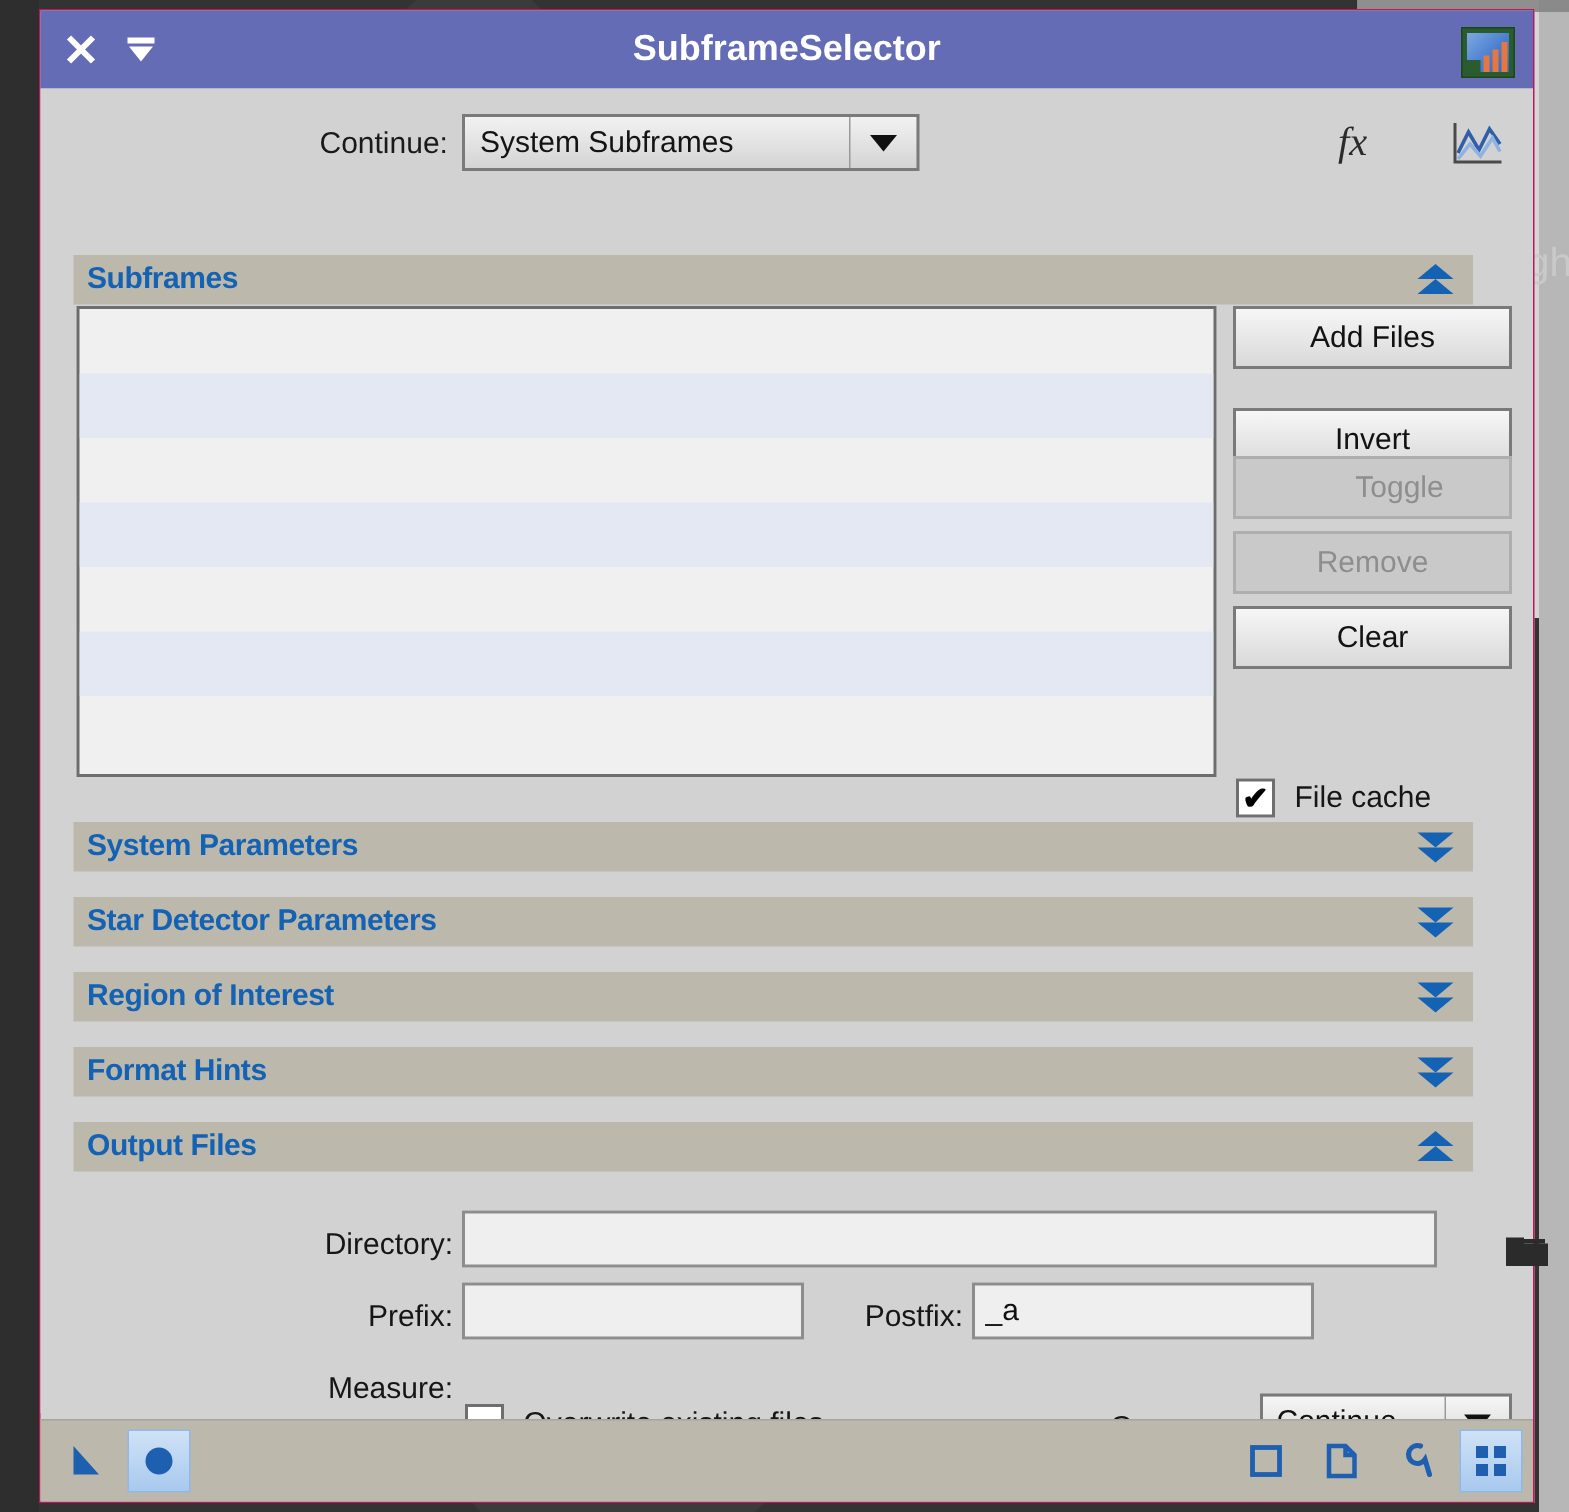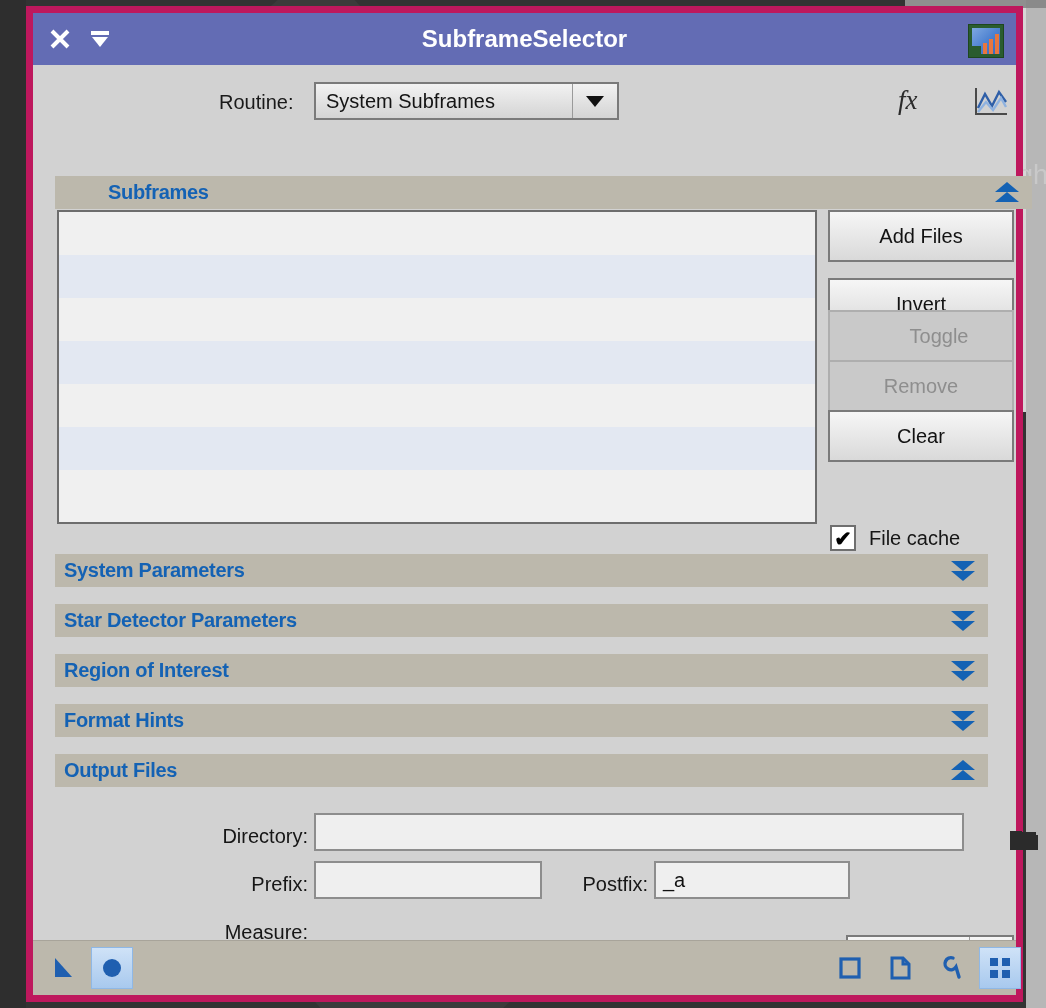--- a/index.html
+++ b/index.html
@@ -75,21 +75,21 @@
     font-size: 24px;
     color: #cfe0ef;
   }
 
   
   #window {
     position: absolute;
     left: 26px; top: 6px;
     width: 997px; height: 996px;
     background: #d2d2d2;
-    border: 7px solid #be185d;
+    border: 1px solid #be185d;
     box-sizing: border-box;
   }
 
   
   #titlebar {
     position: relative;
     height: 52px;
     background: #636cb4;
     display: flex;
     align-items: center;
@@ -243,21 +243,21 @@
     width: 100%;
     height: 43px;
     background: #e3e8f2;
   }
 
   
   .side-btn {
     position: absolute;
     left: 795px;
     width: 186px;
-    height: 52px;
+    height: 42px;
     border: 2px solid #7a7a7a;
     box-sizing: border-box;
     background: linear-gradient(#f6f6f6, #d9d9d9);
     font-size: 20px;
     color: #121212;
     display: flex;
     align-items: center;
     justify-content: center;
     cursor: pointer;
   }
@@ -417,38 +417,38 @@
       <div class="bar1"></div>
         <div class="bar2"></div>
         <div class="bar3"></div>
       <div class="corner"></div>
     </div>
   </div>
 
   <div id="body-area">
 
     <div id="routine-row">
-      <div id="routine-label">Routine:</div>
+      <div id="routine-label">Continue:</div>
       <div id="routine-combo">
         <div id="routine-combo-text">System Subframes</div>
         <div id="routine-combo-arrow">
           <div class="caret-down"></div>
         </div>
       </div>
       <div id="fx-icon">fx</div>
       <div id="graph-icon">
         <svg width="36" height="32" viewBox="0 0 36 32">
           <path d="M3 2 L3 28 L34 28" stroke="#4a4a4a" stroke-width="2" fill="none"></path>
           <polyline points="5,22 12,8 19,20 26,6 33,16" stroke="#2f5fa8" stroke-width="2.4" fill="none"></polyline>
           <polyline points="5,26 13,16 20,24 28,12 33,21" stroke="#8fb2e0" stroke-width="2.4" fill="none"></polyline>
         </svg>
       </div>
     </div>
 
-    <div class="section-header" style="top:111px;padding-left:44px;">
+    <div class="section-header" style="top:111px;">
       <div class="section-title">Subframes</div>
       <div class="section-arrow">
         <svg width="26" height="24" viewBox="0 0 26 24">
           <path d="M13 1 L25 11 L1 11 Z" fill="#1462b4"></path>
           <path d="M13 11 L25 21 L1 21 Z" fill="#1462b4"></path>
         </svg>
       </div>
     </div>
 
     <div id="list-box">
@@ -536,21 +536,21 @@
       <svg width="32" height="26" viewBox="0 0 32 26">
         <path d="M2 5 L2 24 L30 24 L30 9 L14 9 L14 5 Z" fill="#2b2b2b"></path>
         <rect x="14" y="6" width="14" height="3" fill="#2b2b2b"></rect>
       </svg>
     </div>
 
     <div class="field-label" style="left:140px; top:808px; width:135px;">Prefix:</div>
     <div class="text-field" style="left:281px; top:796px; width:228px; height:38px;" placeholder=""></div>
 
     <div class="field-label" style="left:500px; top:808px; width:115px;">Postfix:</div>
-    <div class="text-field" style="left:621px; top:796px; width:196px; height:38px;" placeholder="">_a</div>
+    <div class="text-field" style="left:621px; top:796px; width:228px; height:38px;" placeholder="">_a</div>
 
     <div class="field-label" style="left:140px; top:856px; width:135px;">Measure:</div>
 
     <div id="overwrite-row">
       <div class="checkbox">
         <span class="tick"></span>
       </div>
       <div class="cb-label">Overwrite existing files</div>
     </div>
 

